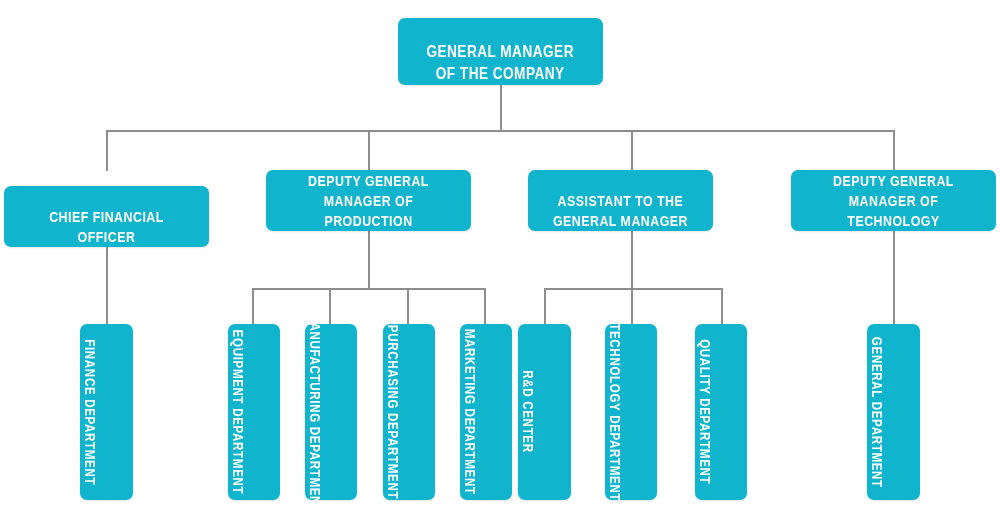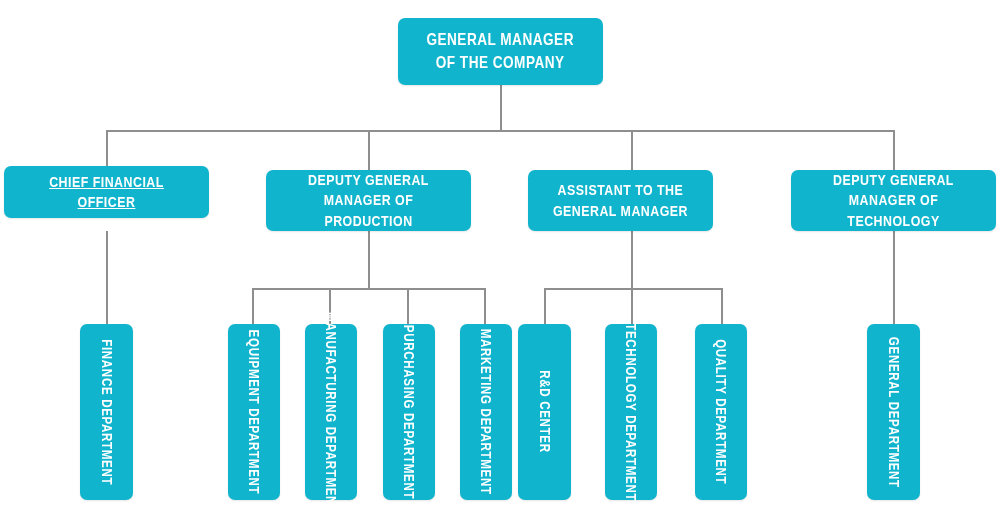--- a/index.html
+++ b/index.html
@@ -26,21 +26,21 @@
   .line-v { width: 2px; }
   .line-h { height: 2px; }
 
   
   .node {
     position: absolute;
     background: #10b5cd;
     border-radius: 7px;
     box-sizing: border-box;
     display: flex;
-    align-items: center;
+    align-items: flex-end;
     justify-content: center;
     color: #ffffff;
     text-align: center;
     letter-spacing: 0.6px;
     box-shadow: 0 1px 2px rgba(0,0,0,0.10);
   }
   .node-label {
     font-weight: bold;
     text-transform: uppercase;
     line-height: 1.30;
@@ -98,21 +98,21 @@
   <div class="line line-v" style="left:631px; top:288px; height:36px;"></div>
   <div class="line line-v" style="left:721px; top:288px; height:36px;"></div>
 
   <div class="line line-v" style="left:893px; top:231px; height:93px;"></div>
 
   <div class="node level-top" style="left:398px; top:18px; width:205px; height:67px;">
     <span class="node-label">General Manager
 of the Company</span>
   </div>
 
-  <div class="node level-two" style="left:4px; top:166px; width:205px; height:52px;text-decoration:underline;">
+  <div class="node level-two" style="left:4px; top:186px; width:205px; height:61px;">
     <span class="node-label">Chief Financial Officer</span>
   </div>
 
   <div class="node level-two" style="left:266px; top:170px; width:205px; height:61px;">
     <span class="node-label">Deputy General
 Manager of Production</span>
   </div>
 
   <div class="node level-two" style="left:528px; top:170px; width:185px; height:61px;">
     <span class="node-label">Assistant to the

